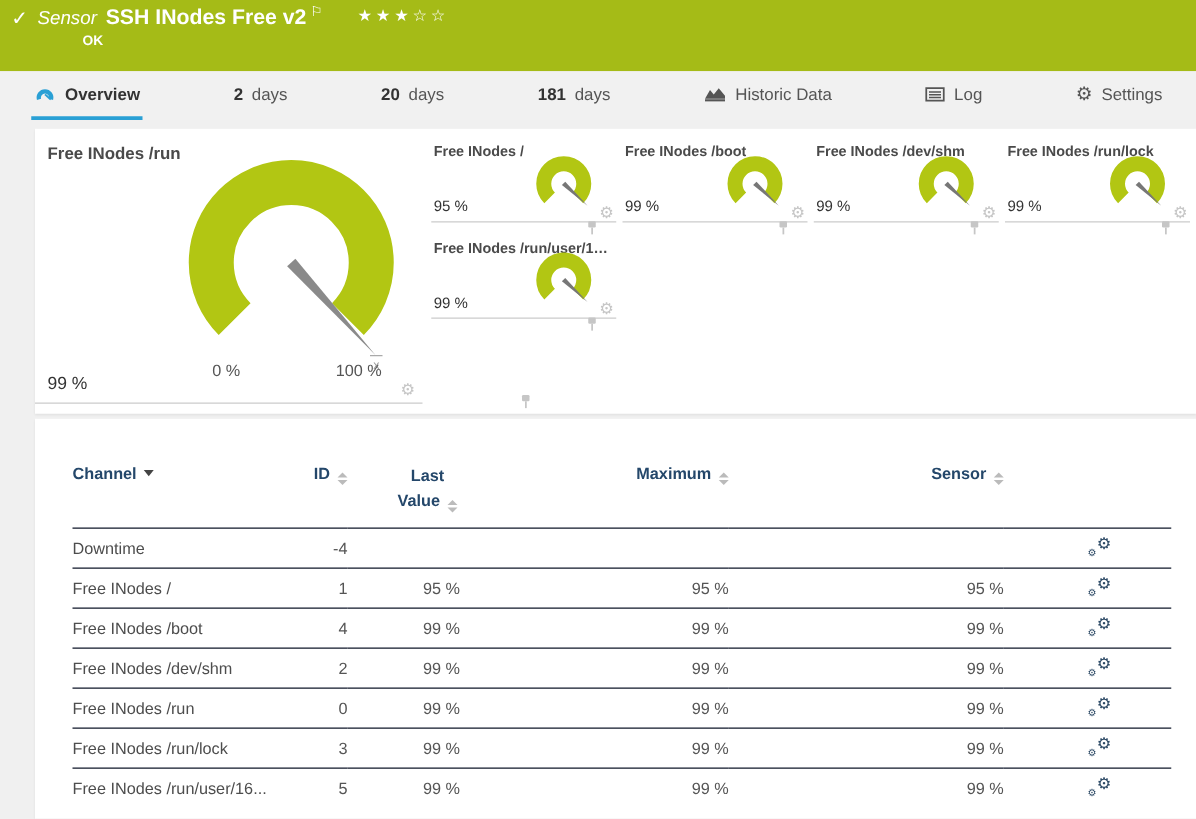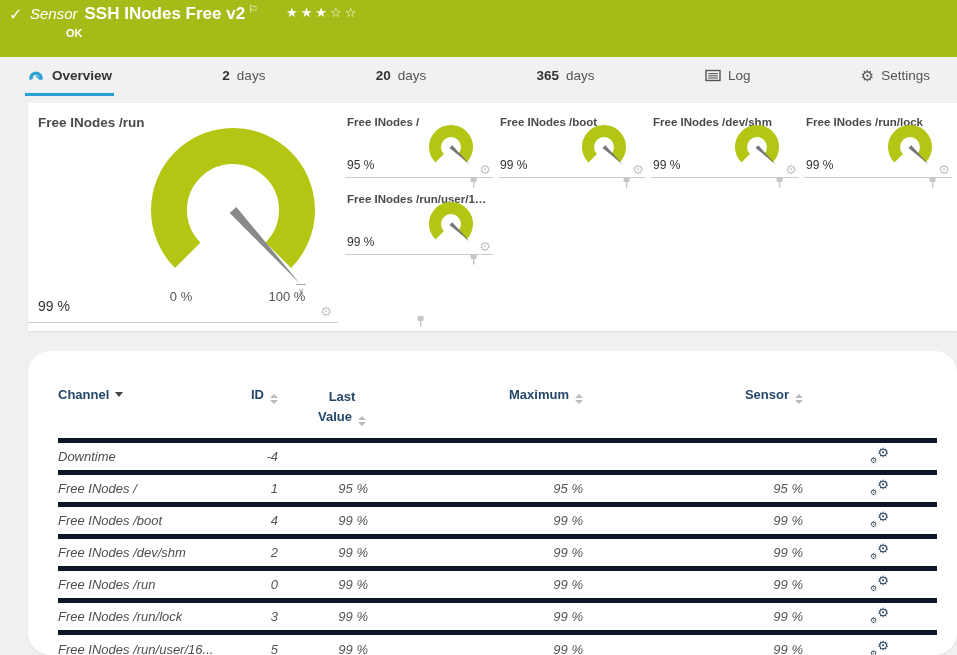--- a/index.html
+++ b/index.html
@@ -24,42 +24,42 @@
         display:flex;align-items:stretch;justify-content:space-between;padding:0 25px;}
   .tab{display:flex;align-items:center;gap:7px;font-size:13.5px;color:#555;
        border-bottom:3px solid transparent;cursor:pointer;padding:0 2px;text-align:right;}
   .tab.active{border-bottom-color:var(--tabblue);}
   .tab.active .tab-label{font-weight:bold;color:#333;}
   .tab-num{font-weight:bold;color:#333;}
   .tab .glyph{font-size:15px;color:#555;line-height:1;}
   
   .card{position:absolute;left:28px;right:0;background:#fff;box-shadow:0 1px 2px rgba(0,0,0,.07);}
   .card.overview{top:103px;height:228px;}
-  .card.tablecard{top:351px;bottom:0;border-radius:22px;}
+  .card.tablecard{top:335px;bottom:0;}
   
   .main-gauge{position:absolute;left:0;top:0;width:310px;height:220px;border-bottom:1px solid #ccc;}
   .panel-title{position:absolute;left:10px;top:12px;font-size:13.5px;font-weight:bold;color:#4a4a4a;white-space:nowrap;}
   .main-gauge svg{position:absolute;left:95px;top:10px;}
   .gauge-value{position:absolute;left:10px;bottom:8px;font-size:14px;color:#333;}
   .panel-icons{position:absolute;right:6px;bottom:4px;display:flex;align-items:center;gap:4px;}
   .panel-icons .gear{font-size:13px;color:#c6c6c6;line-height:1;cursor:pointer;}
   .panel-icons svg{display:block;cursor:pointer;}
   
   .mini{position:absolute;width:148px;height:70px;border-bottom:1px solid #ccc;}
   .mini .panel-title{left:2px;top:8px;font-size:11.5px;max-width:144px;overflow:hidden;text-overflow:ellipsis;}
   .mini svg{position:absolute;right:12px;top:13px;}
   .mini .gauge-value{left:2px;bottom:5px;font-size:12px;}
   .mini .panel-icons{right:2px;bottom:1px;}
   
   table{border-collapse:collapse;margin:32px 0 0 30px;width:879px;table-layout:fixed;font-size:13px;}
   th{color:var(--navy);font-weight:bold;font-size:13px;vertical-align:top;padding:4px 0 12px 0;}
   col.c-channel{width:162px;} col.c-id{width:58px;} col.c-last{width:90px;}
   col.c-min{width:215px;} col.c-max{width:220px;} col.c-gear{width:134px;}
   th.num,td.num{text-align:right;}
-  td{color:#4d4d4d;padding:0;height:32px;border-top:5px solid #0f172a;font-style:italic;}
+  td{color:#4d4d4d;padding:0;height:32px;border-top:1px solid #0f172a;}
   td.num{color:#555;}
   td.gearcell,th.gearcell{text-align:right;padding-right:48px;}
   .sort-desc{display:inline-block;width:0;height:0;border-left:4px solid transparent;border-right:4px solid transparent;
              border-top:5px solid #444;margin-left:6px;vertical-align:2px;cursor:pointer;}
   .sort-both{display:inline-flex;flex-direction:column;gap:2px;margin-left:6px;vertical-align:1px;cursor:pointer;}
   .sort-both i{display:block;width:0;height:0;border-left:4px solid transparent;border-right:4px solid transparent;}
   .sort-both .up{border-bottom:4px solid #bbb;}
   .sort-both .dn{border-top:4px solid #bbb;}
   .lv-wrap{display:inline-block;width:52px;text-align:center;line-height:1.5;}
   .gearpair{position:relative;display:inline-block;width:19px;height:17px;cursor:pointer;}
@@ -87,22 +87,29 @@
   </div>
   <div class="tab">
     <span class="tab-num">2</span>
     <span class="tab-label">days</span>
   </div>
   <div class="tab">
     <span class="tab-num">20</span>
     <span class="tab-label">days</span>
   </div>
   <div class="tab">
-    <span class="tab-num">365</span>
+    <span class="tab-num">181</span>
     <span class="tab-label">days</span>
+  </div>
+  <div class="tab">
+    <svg width="18" height="14" viewBox="0 0 18 14">
+      <polygon points="1,11 5,4 8,7.5 12,2.5 17,8.5 17,11" fill="#555"></polygon>
+      <rect x="1" y="11.4" width="16" height="1.7" fill="#555"></rect>
+    </svg>
+    <span class="tab-label">Historic Data</span>
   </div>
   <div class="tab">
     <svg width="16" height="13" viewBox="0 0 16 13">
       <rect x="1" y="1.5" width="14" height="10" fill="none" stroke="#555" stroke-width="1.4"></rect>
       <line x1="3.2" y1="4.6" x2="12.8" y2="4.6" stroke="#555" stroke-width="1.1"></line>
       <line x1="3.2" y1="6.8" x2="12.8" y2="6.8" stroke="#555" stroke-width="1.1"></line>
       <line x1="3.2" y1="9.0" x2="12.8" y2="9.0" stroke="#555" stroke-width="1.1"></line>
     </svg>
     <span class="tab-label">Log</span>
   </div>

